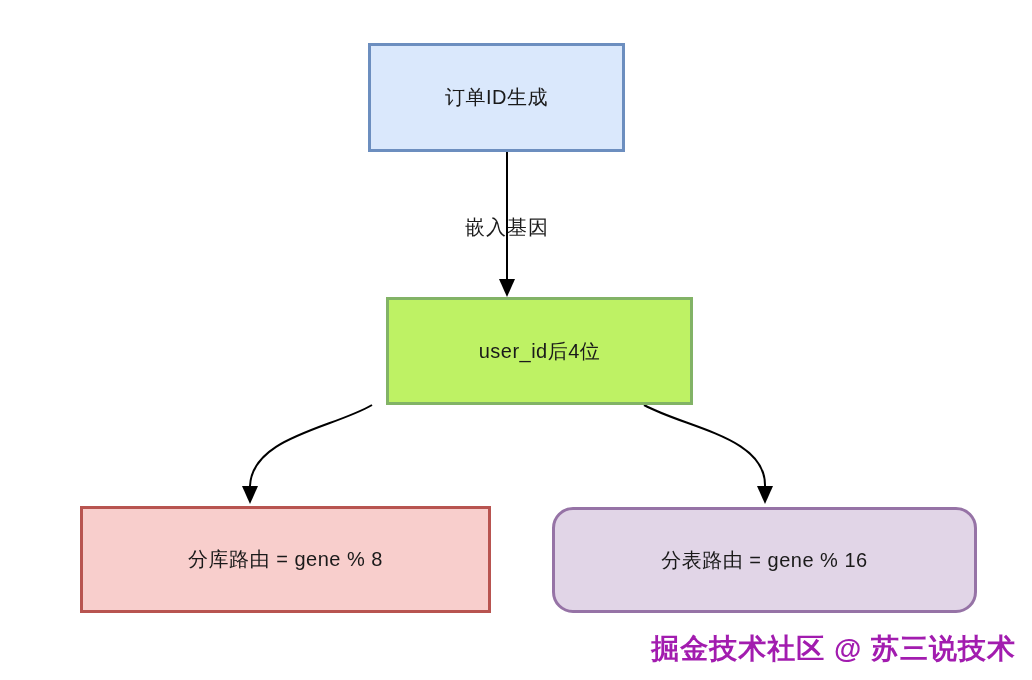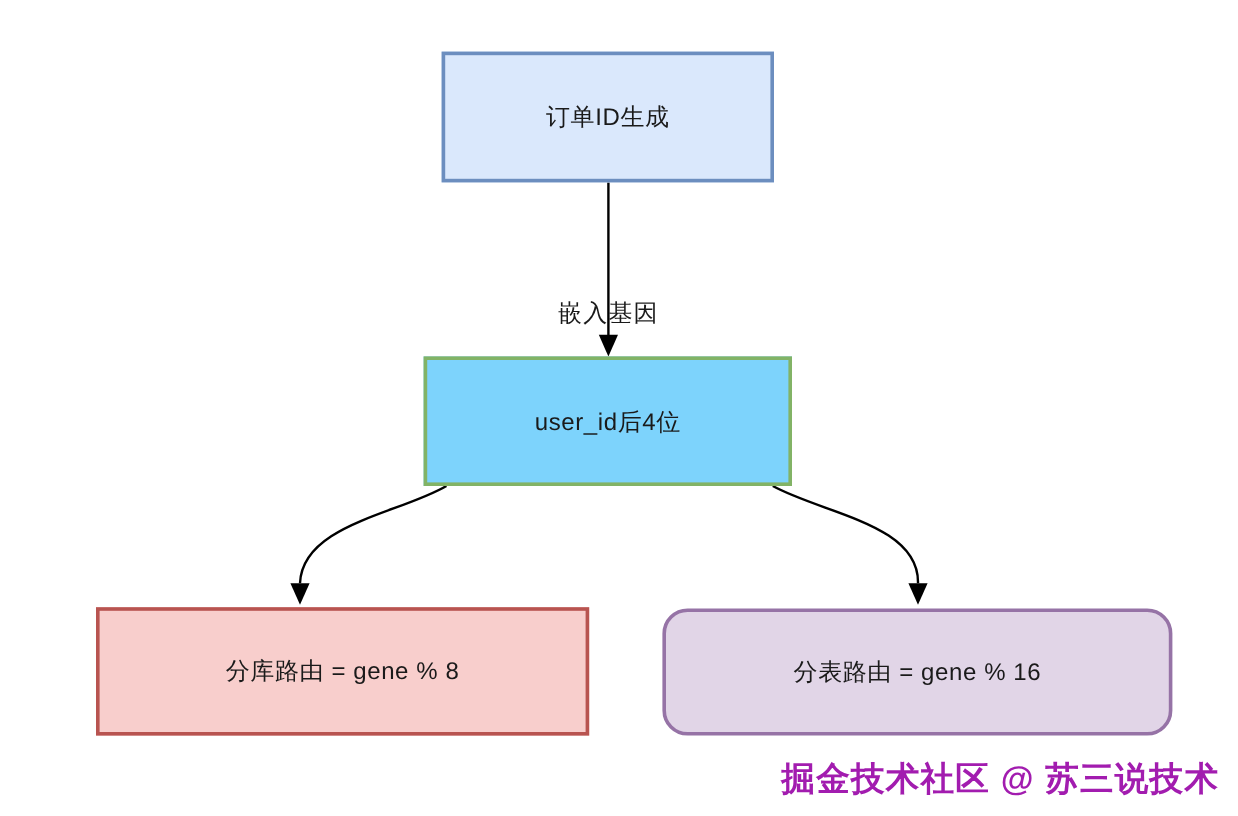--- a/index.html
+++ b/index.html
@@ -28,34 +28,33 @@
     box-sizing: border-box;
     border: 3px solid #000;
     display: flex;
     align-items: center;
     justify-content: center;
     font-size: 20px;
     color: #1a1a1a;
     text-align: center;
     letter-spacing: 0.5px;
   }
-  .node-order-id   { left: 368px; top: 43px;  width: 277px; height: 109px; }
+  .node-order-id   { left: 368px; top: 43px;  width: 257px; height: 109px; }
   .node-user-id    { left: 353px; top: 297px; width: 307px; height: 108px; }
   .node-db-route   { left: 44px;  top: 506px; width: 411px; height: 107px; margin-left: 36px; }
   .node-tbl-route  { left: 552px; top: 507px; width: 425px; height: 106px; border-radius: 21px; }
   .edge-label {
     position: absolute;
     left: 507px;
     top: 227px;
     transform: translate(-50%, -50%);
     font-size: 20px;
     color: #1a1a1a;
     white-space: nowrap;
     letter-spacing: 1px;
-    margin-top: 34px;
   }
   .watermark {
     position: absolute;
     right: 16px;
     top: 630px;
     font-size: 28px;
     font-weight: bold;
     color: #a21caf;
     text-shadow: 1px 1px 0 #ffffff, 2px 2px 1px #ffffff;
     white-space: nowrap;
@@ -82,21 +81,21 @@
     <g>
       <path d="M 644 405 C 686 428, 766 437, 765 486" fill="none" stroke="#000" stroke-width="2"></path>
       <polygon points="765,504 757,486 773,486" fill="#000"></polygon>
     </g>
   </svg>
 
   <div class="node node-order-id" style="background-color: rgb(218, 232, 252); border-color: rgb(108, 142, 191);">
     <span>订单ID生成</span>
   </div>
 
-  <div class="node node-user-id" style="background-color: #7dd3fc; border-color: rgb(130, 179, 102);">
+  <div class="node node-user-id" style="background-color: #bef264; border-color: rgb(130, 179, 102); margin-left: 33px;">
     <span>user_id后4位</span>
   </div>
 
   <div class="node node-db-route" style="background-color: rgb(248, 206, 204); border-color: rgb(184, 84, 80);">
     <span>分库路由 = gene % 8</span>
   </div>
 
   <div class="node node-tbl-route" style="background-color: rgb(225, 213, 231); border-color: rgb(150, 115, 166);">
     <span>分表路由 = gene % 16</span>
   </div>

